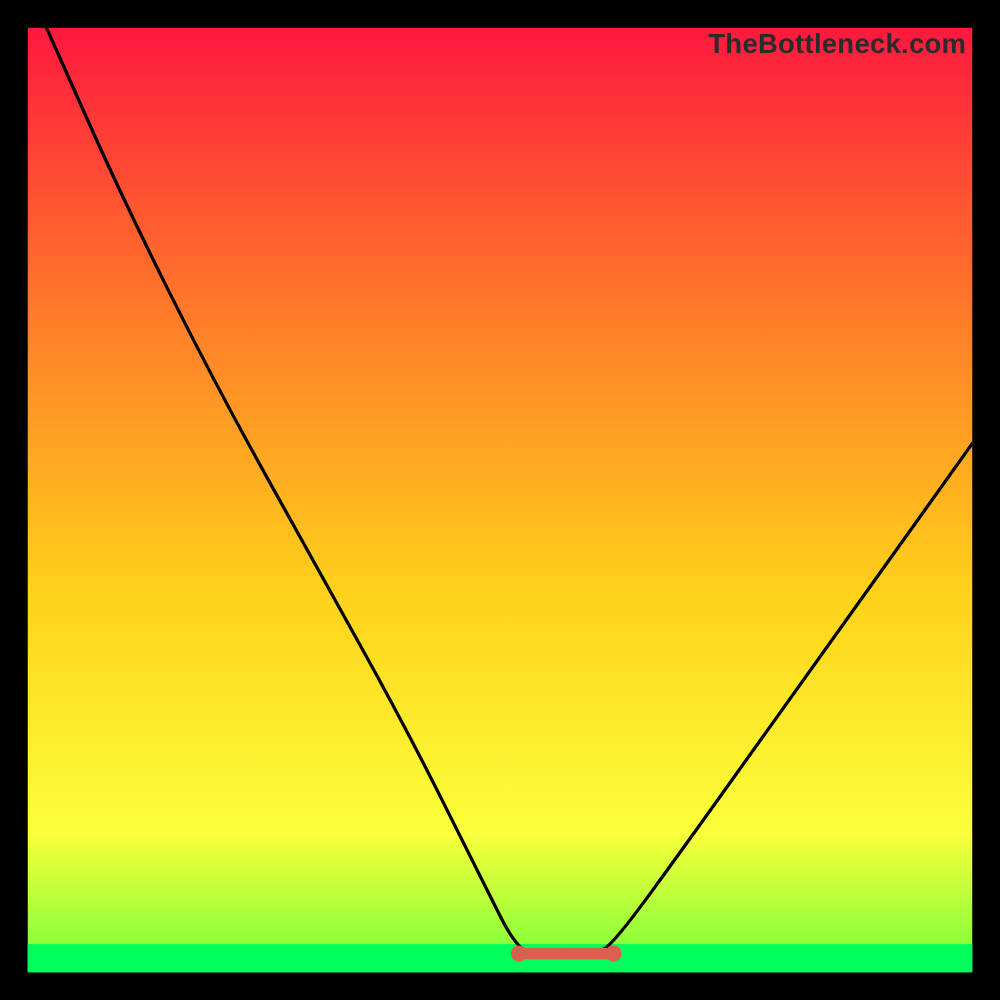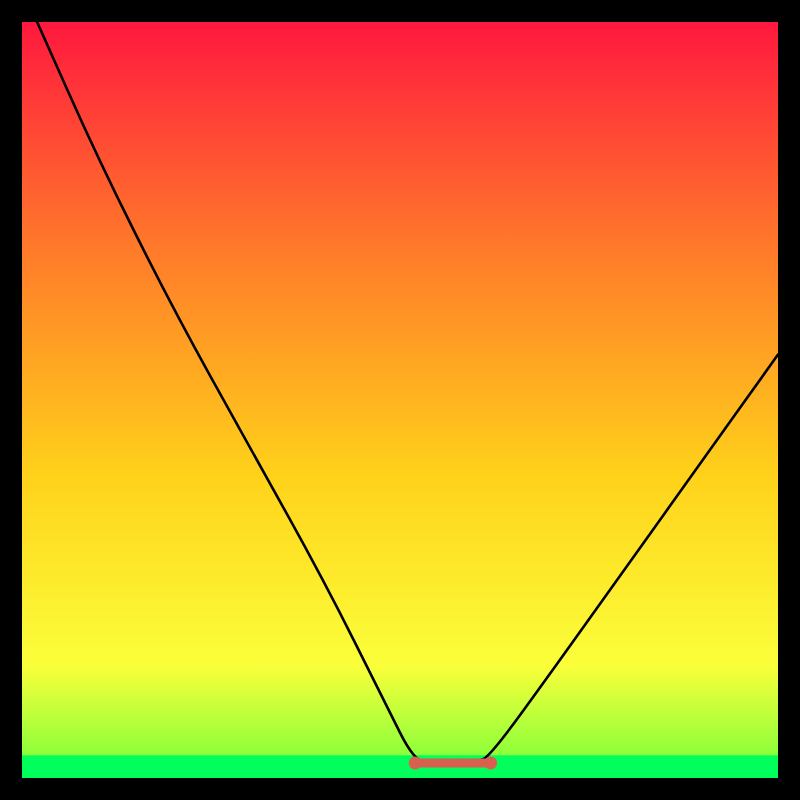--- a/index.html
+++ b/index.html
@@ -57,13 +57,14 @@
     <g id="valley-marker">
         <line x1="393.12" x2="468.71999999999997" y1="740.88" y2="740.88" stroke="#d9604f" stroke-width="9" stroke-linecap="round"></line>
         <circle cx="393.12" cy="740.88" r="6.5" fill="#d9604f"></circle>
         <circle cx="468.71999999999997" cy="740.88" r="6.5" fill="#d9604f"></circle>
         <circle cx="408.24" cy="740.88" r="4" fill="#d9604f"></circle>
         <circle cx="423.36" cy="740.88" r="4" fill="#d9604f"></circle>
         <circle cx="438.47999999999996" cy="740.88" r="4" fill="#d9604f"></circle>
         <circle cx="453.59999999999997" cy="740.88" r="4" fill="#d9604f"></circle>
       </g>
   </svg>
+  <div class="watermark">TheBottleneck.com</div>
 </div>
 
 </body></html>

